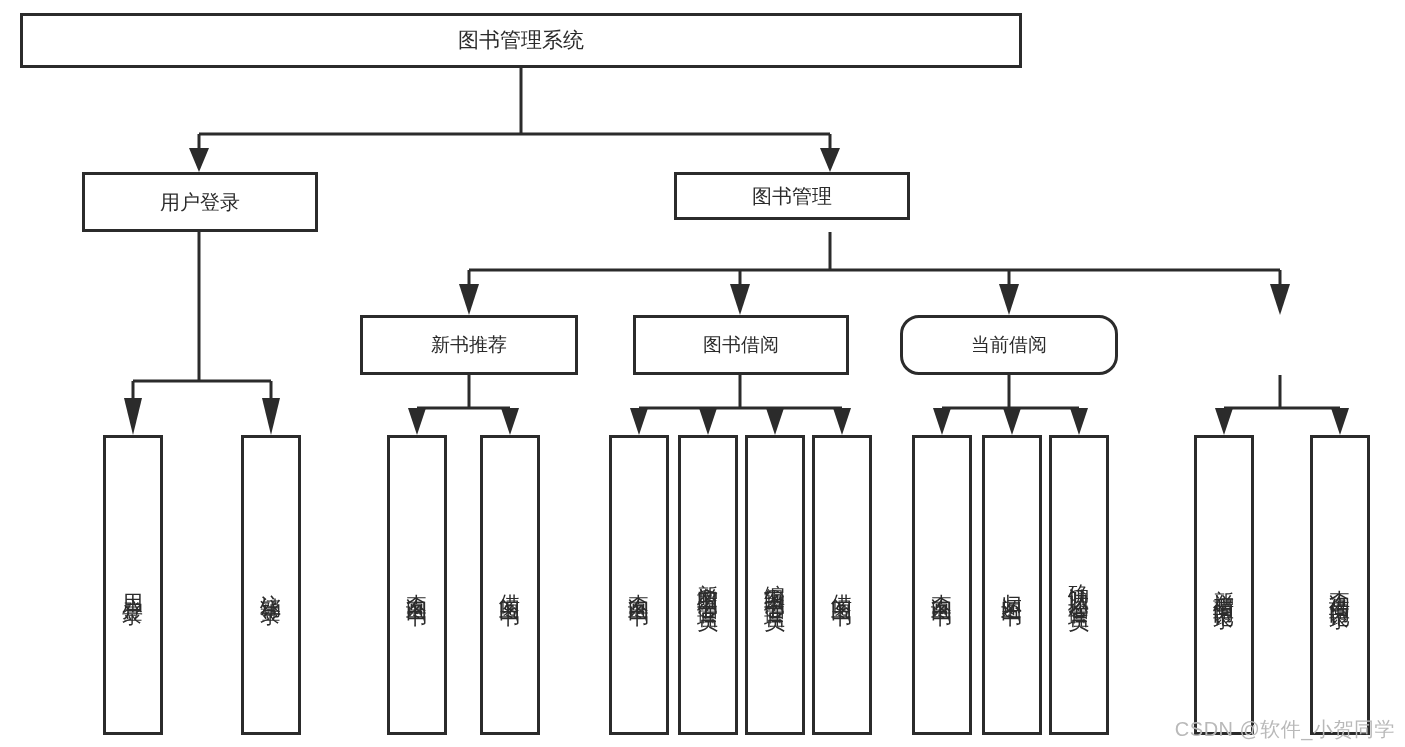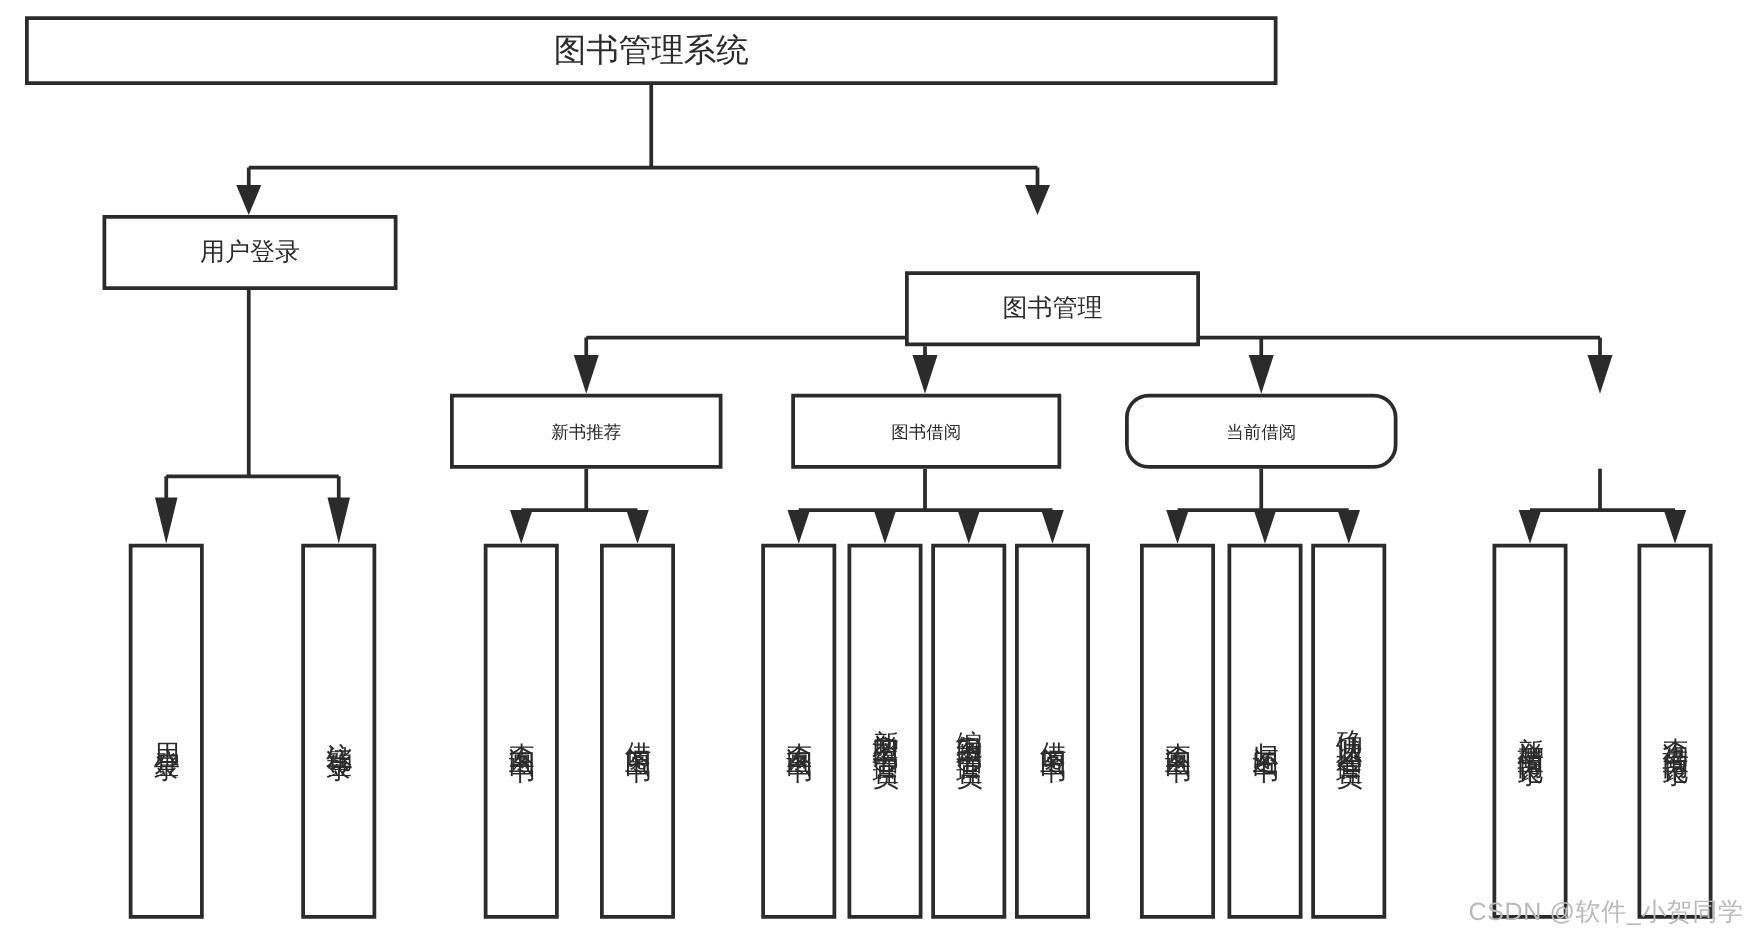--- a/index.html
+++ b/index.html
@@ -27,23 +27,23 @@
     align-items:center;
     justify-content:center;
     color:#2b2b2b;
     line-height:1.15;
   }
   .node .label{
     display:block;
     text-align:center;
     white-space:pre;
   }
-  .node.root{font-size:26px;}
+  .node.root{font-size:21px;}
   .node.lvl1{font-size:20px;}
-  .node.lvl2{font-size:14px;}
+  .node.lvl2{font-size:19px;}
 
   
   .node.leaf{
     font-size:21px;
     align-items:center;
     justify-content:center;
     padding:6px 0;
   }
   .node.leaf .label{
     writing-mode:vertical-rl;
@@ -121,21 +121,21 @@
     <polygon points="1331,408 1349,408 1340,435"></polygon>
   </svg>
 
   <div class="node root" style="left:20px;top:13px;width:1002px;height:55px;">
     <span class="label">图书管理系统</span>
   </div>
 
   <div class="node lvl1" style="left:82px;top:172px;width:236px;height:60px;">
     <span class="label">用户登录</span>
   </div>
-  <div class="node lvl1" style="left:724px;top:172px;width:236px;height:60px;margin-top:45px;">
+  <div class="node lvl1" style="left:674px;top:172px;width:236px;height:48px;">
     <span class="label">图书管理</span>
   </div>
 
   <div class="node lvl2" style="left:360px;top:315px;width:218px;height:60px;">
     <span class="label">新书推荐</span>
   </div>
   <div class="node lvl2" style="left:633px;top:315px;width:216px;height:60px;">
     <span class="label">图书借阅</span>
   </div>
   <div class="node lvl2" style="left:900px;top:315px;width:218px;height:60px;border-radius:19px;">

